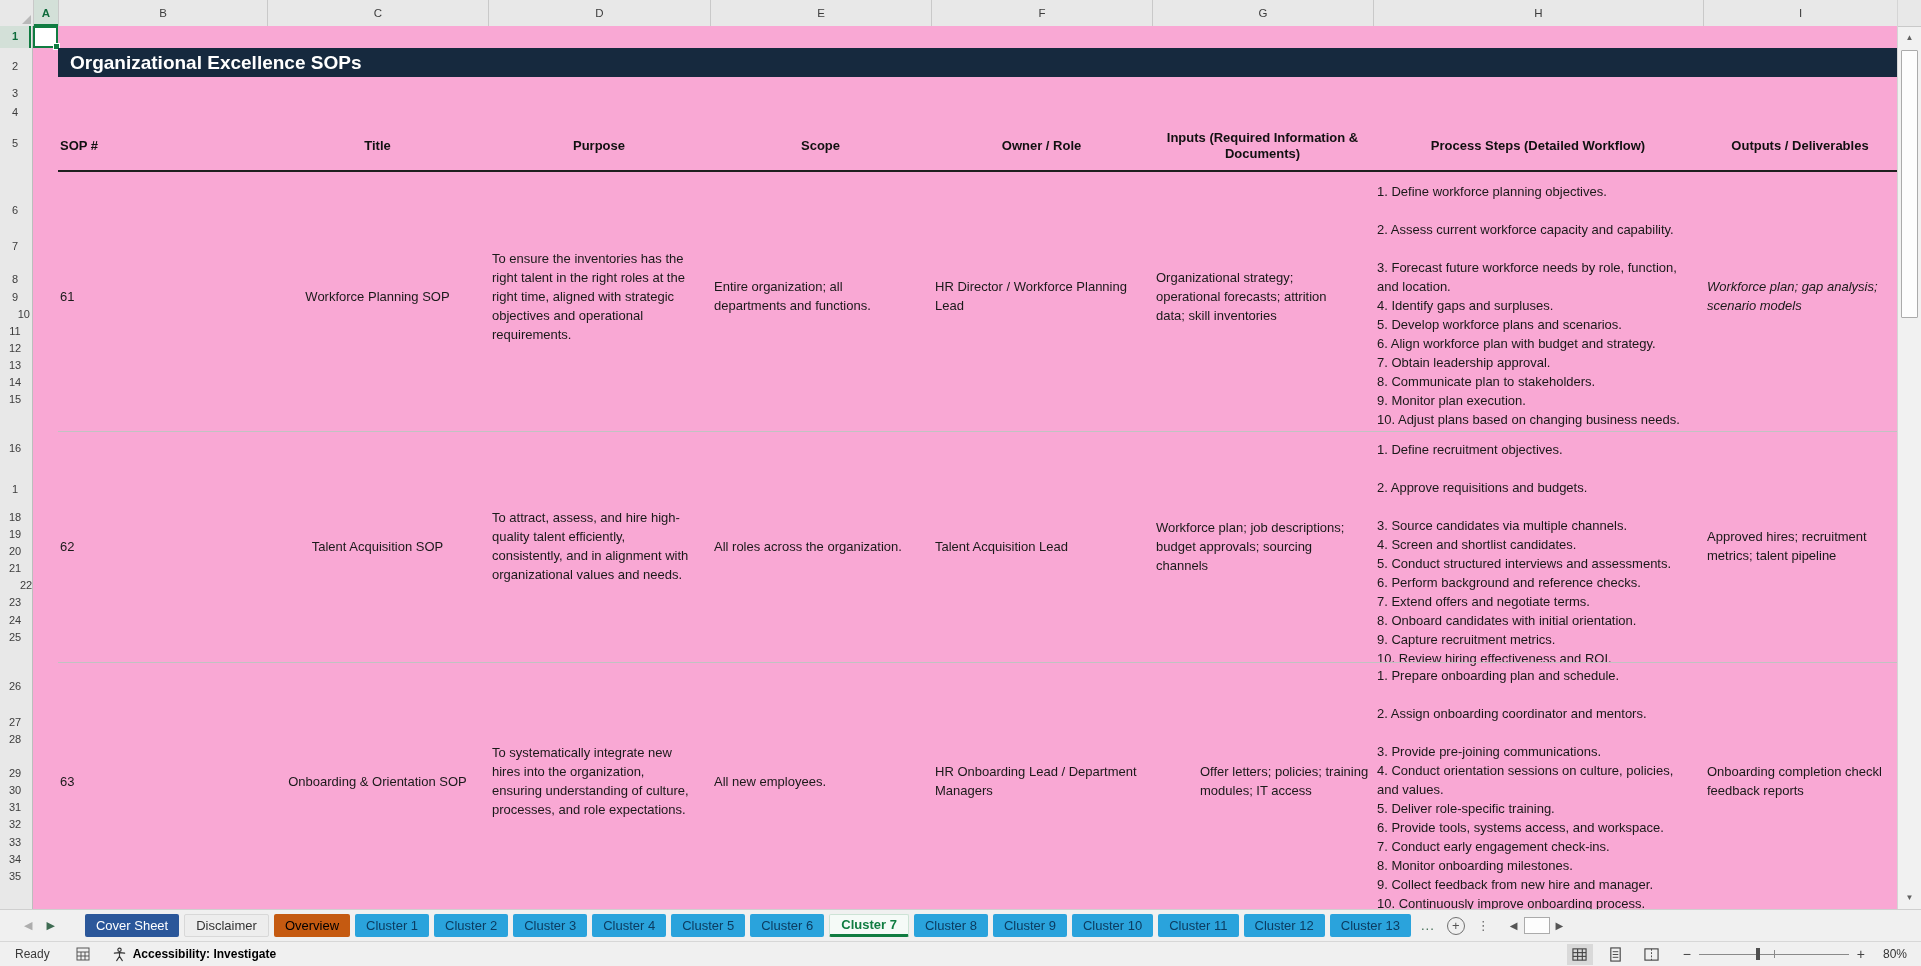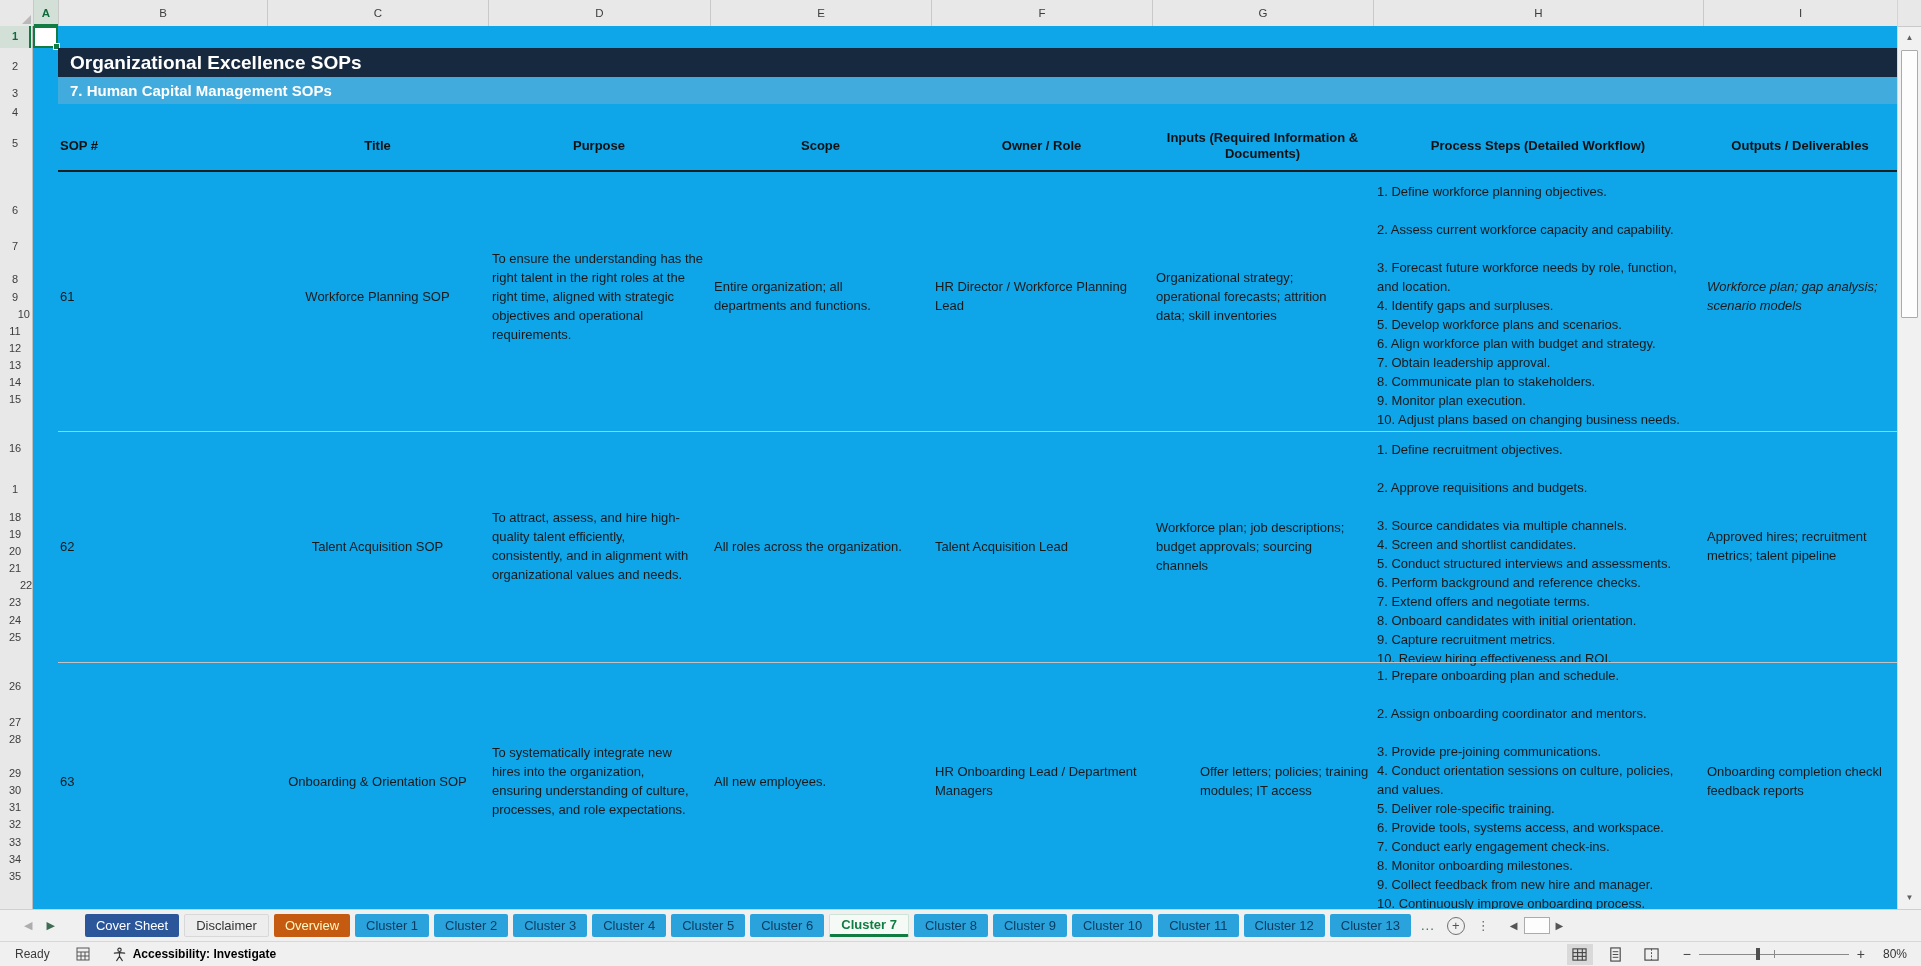--- a/index.html
+++ b/index.html
@@ -16,21 +16,21 @@
   .colcell.selected{background:#D3E0D8;color:#0E6B3C;font-weight:bold;box-shadow:inset 0 -2px 0 var(--green);}
   
   .gutter{position:absolute;left:0;top:26px;width:33px;height:883px;background:#E8E8E8;
           border-right:1px solid #BDBDBD;box-sizing:border-box;}
   .rownum{position:absolute;left:0;width:30px;text-align:center;font-size:11px;color:#3d3d3d;
           transform:translateY(-50%);}
   .rownum.selected{color:#0E6B3C;font-weight:bold;}
   .rowsel-bg{position:absolute;left:0;top:0;width:31px;height:22px;background:#D3E0D8;
           border-right:2px solid var(--green);box-sizing:border-box;}
   
-  .canvas{position:absolute;left:33px;top:26px;width:1864px;height:883px;background:#0ea5e9;overflow:hidden;}
+  .canvas{position:absolute;left:33px;top:26px;width:1864px;height:883px;background:#f9a8d4;overflow:hidden;}
   .sel-cell{position:absolute;left:0;top:0;width:25px;height:22px;border:2px solid var(--green);
           box-sizing:border-box;background:#fff;}
   .sel-cell::after{content:"";position:absolute;right:-4px;bottom:-4px;width:5px;height:5px;
           background:var(--green);border:1px solid #fff;}
   .title-bar{position:absolute;left:25px;top:22px;width:1839px;height:29px;background:var(--navy);
           color:#fff;font-weight:bold;font-size:19px;display:flex;align-items:center;padding-left:12px;
           box-sizing:border-box;}
   .subtitle-bar{position:absolute;left:25px;top:51px;width:1839px;height:27px;background:var(--lightblue);
           color:#fff;font-weight:bold;font-size:15px;display:flex;align-items:center;padding-left:12px;
           box-sizing:border-box;}
@@ -55,21 +55,21 @@
   .tabbar{position:absolute;left:0;top:909px;width:1921px;height:32px;background:#F0F0F0;
           border-top:1px solid #CFCFCF;display:flex;align-items:center;box-sizing:border-box;}
   .nav-arrows{display:flex;align-items:center;gap:14px;margin-left:24px;font-size:11px;}
   .nav-dis{color:#ADADAD;}
   .nav-en{color:#3E6B52;}
   .tabs{display:flex;align-items:center;gap:5px;margin-left:30px;}
   .tab{height:23px;padding:0 11px;display:flex;align-items:center;font-size:13px;border-radius:2px;
           cursor:default;box-sizing:border-box;white-space:nowrap;}
   .tab-navy{background:var(--covernavy);color:#fff;}
   .tab-plain{background:#EDEDED;color:#333;border:1px solid #D8D8D8;}
-  .tab-orange{background:var(--orange);color:#fef9c3;}
+  .tab-orange{background:var(--orange);color:#000000;}
   .tab-blue{background:var(--tabblue);color:#0C3C61;}
   .tab-active{background:#F5FAF7;color:var(--green);font-weight:bold;border:1px solid #CDE3D6;
           border-bottom:3px solid var(--green);}
   .tab-extras{display:flex;align-items:center;gap:12px;margin-left:10px;color:#555;}
   .more-dots{font-size:13px;color:#3E6B52;letter-spacing:1px;}
   .add-btn{width:18px;height:18px;border:1.4px solid #707070;border-radius:50%;display:flex;
           align-items:center;justify-content:center;font-size:13px;color:#555;box-sizing:border-box;}
   .vdots{font-size:13px;color:#707070;}
   .hscroll{display:flex;align-items:center;gap:6px;margin-left:8px;}
   .hs-btn{font-size:10px;color:#555;}
@@ -149,43 +149,40 @@
       <div class="rownum" style="top: 816px;">33</div>
       <div class="rownum" style="top: 833px;">34</div>
       <div class="rownum" style="top: 850px;">35</div>
     </div>
 
   <div class="canvas" id="canvas">
     <div class="sel-cell"></div>
     <div class="title-bar">
       <span>Organizational Excellence SOPs</span>
     </div>
-    <div class="subtitle-bar">
-      <span>7. Human Capital Management SOPs</span>
-    </div>
     <div id="thead">
         <div class="thead-cell left" style="left: 25px; width: 209px;">SOP #</div>
         <div class="thead-cell" style="left: 234px; width: 221px;">Title</div>
         <div class="thead-cell" style="left: 455px; width: 222px;">Purpose</div>
         <div class="thead-cell" style="left: 677px; width: 221px;">Scope</div>
         <div class="thead-cell" style="left: 898px; width: 221px;">Owner / Role</div>
         <div class="thead-cell" style="left: 1119px; width: 221px; white-space: normal;">Inputs (Required Information &amp; Documents)</div>
         <div class="thead-cell" style="left: 1340px; width: 330px;">Process Steps (Detailed Workflow)</div>
         <div class="thead-cell" style="left: 1670px; width: 194px;">Outputs / Deliverables</div>
       </div>
     <div class="thead-underline"></div>
     <div id="rows">
         <div class="cellblock" style="left: 27px; top: 261px;">
           <div>61</div>
         </div>
         <div class="cellblock center" style="left: 234px; top: 261px; width: 221px;">
           <div>Workforce Planning SOP</div>
         </div>
         <div class="cellblock" style="left: 459px; top: 223px;">
-          <div>To ensure the understanding has the</div>
+          <div>To ensure the inventories has the</div>
           <div>right talent in the right roles at the</div>
           <div>right time, aligned with strategic</div>
           <div>objectives and operational</div>
           <div>requirements.</div>
         </div>
         <div class="cellblock" style="left: 681px; top: 251px;">
           <div>Entire organization; all</div>
           <div>departments and functions.</div>
         </div>
         <div class="cellblock" style="left: 902px; top: 251px;">

